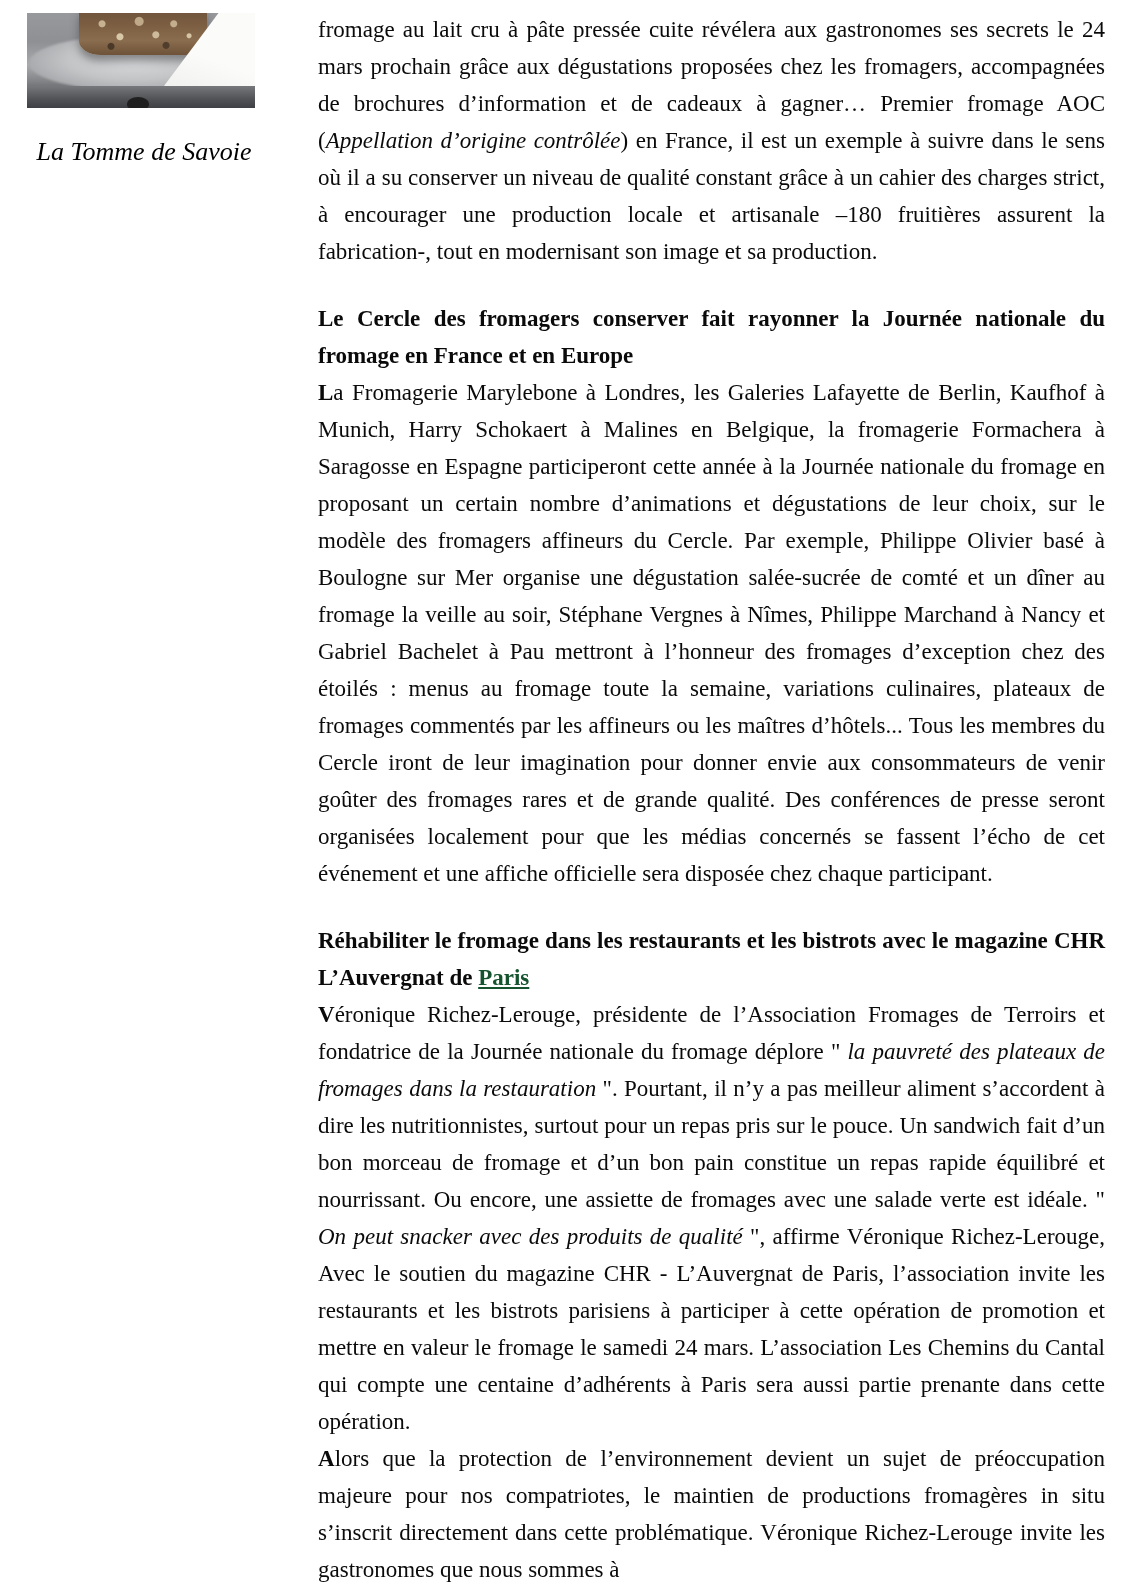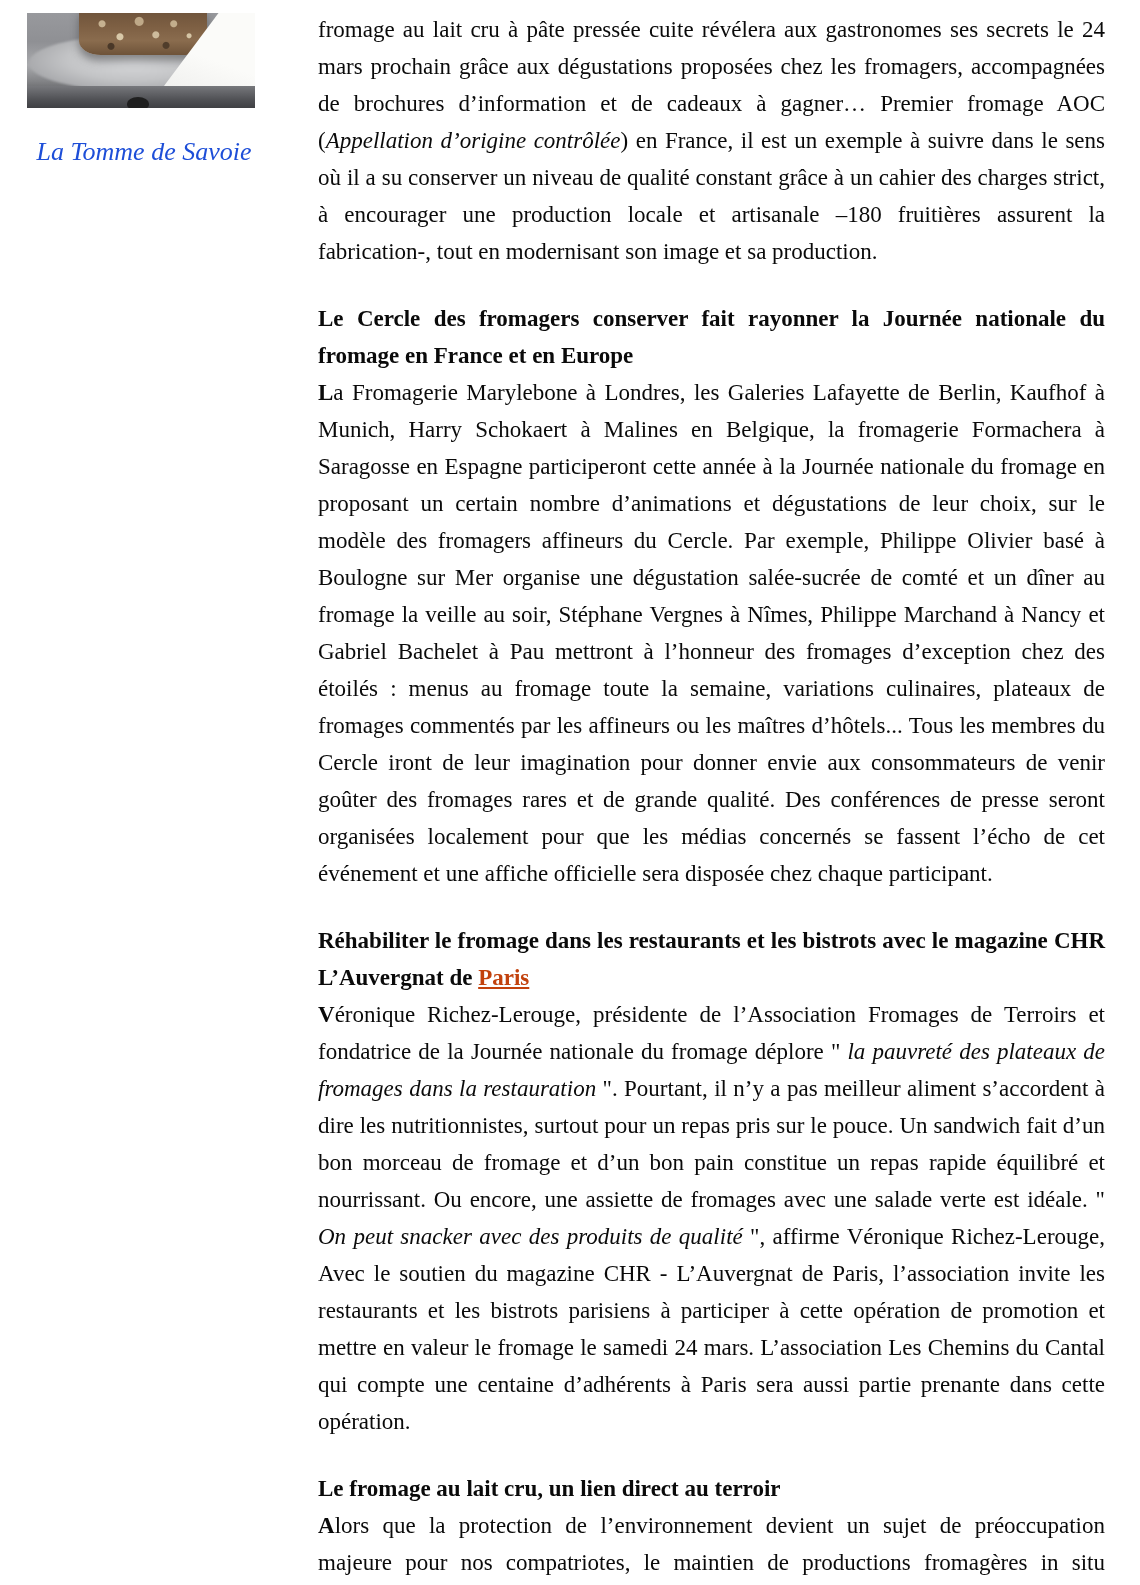--- a/index.html
+++ b/index.html
@@ -74,25 +74,24 @@
 <div class="page">
 
   <div class="photo" title="Tomme de Savoie cheese wheel on a grey plate">
     <div class="plate"></div>
     <div class="cheese"></div>
     <div class="wedge"></div>
     <div class="band"></div>
     <div class="crumb"></div>
   </div>
 
-  <div class="caption" style="color: #1d4ed8;">La Tomme de Savoie</div>
+  <div class="caption" style="color: #000000;">La Tomme de Savoie</div>
 
   <div class="article" style="color: rgb(10, 10, 10);">
       <div class="block paragraph"><span class="seg">fromage au lait cru à pâte pressée cuite révélera aux gastronomes ses secrets le 24 mars prochain grâce aux dégustations proposées chez les fromagers, accompagnées de brochures d’information et de cadeaux à gagner… Premier fromage AOC (</span><span class="seg seg-italic">Appellation d’origine contrôlée</span><span class="seg">) en France, il est un exemple à suivre dans le sens où il a su conserver un niveau de qualité constant grâce à un cahier des charges strict, à encourager une production locale et artisanale –180 fruitières assurent la fabrication-, tout en modernisant son image et sa production.</span></div>
       <div class="block heading"><span class="seg seg-bold">Le Cercle des fromagers conserver fait rayonner la Journée nationale du fromage en France et en Europe</span></div>
       <div class="block paragraph"><span class="seg seg-bold">L</span><span class="seg">a Fromagerie Marylebone à Londres, les Galeries Lafayette de Berlin, Kaufhof à Munich, Harry Schokaert à Malines en Belgique, la fromagerie Formachera à Saragosse en Espagne participeront cette année à la Journée nationale du fromage en proposant un certain nombre d’animations et dégustations de leur choix, sur le modèle des fromagers affineurs du Cercle. Par exemple, Philippe Olivier basé à Boulogne sur Mer organise une dégustation salée-sucrée de comté et un dîner au fromage la veille au soir, Stéphane Vergnes à Nîmes, Philippe Marchand à Nancy et Gabriel Bachelet à Pau mettront à l’honneur des fromages d’exception chez des étoilés : menus au fromage toute la semaine, variations culinaires, plateaux de fromages commentés par les affineurs ou les maîtres d’hôtels... Tous les membres du Cercle iront de leur imagination pour donner envie aux consommateurs de venir goûter des fromages rares et de grande qualité. Des conférences de presse seront organisées localement pour que les médias concernés se fassent l’écho de cet événement et une affiche officielle sera disposée chez chaque participant.</span></div>
-      <div class="block heading"><span class="seg seg-bold">Réhabiliter le fromage dans les restaurants et les bistrots avec le magazine CHR L’Auvergnat de </span><a href="#" class="seg seg-link" style="color: #c2410c;">Paris</a></div>
+      <div class="block heading"><span class="seg seg-bold">Réhabiliter le fromage dans les restaurants et les bistrots avec le magazine CHR L’Auvergnat de </span><a href="#" class="seg seg-link" style="color: #14532d;">Paris</a></div>
       <div class="block paragraph"><span class="seg seg-bold">V</span><span class="seg">éronique Richez-Lerouge, présidente de l’Association Fromages de Terroirs et fondatrice de la Journée nationale du fromage déplore " </span><span class="seg seg-italic">la pauvreté des plateaux de fromages dans la restauration</span><span class="seg"> ". Pourtant, il n’y a pas meilleur aliment s’accordent à dire les nutritionnistes, surtout pour un repas pris sur le pouce. Un sandwich fait d’un bon morceau de fromage et d’un bon pain constitue un repas rapide équilibré et nourrissant. Ou encore, une assiette de fromages avec une salade verte est idéale. " </span><span class="seg seg-italic">On peut snacker avec des produits de qualité</span><span class="seg"> ", affirme Véronique Richez-Lerouge, Avec le soutien du magazine CHR - L’Auvergnat de Paris, l’association invite les restaurants et les bistrots parisiens à participer à cette opération de promotion et mettre en valeur le fromage le samedi 24 mars. L’association Les Chemins du Cantal qui compte une centaine d’adhérents à Paris sera aussi partie prenante dans cette opération.</span></div>
-      <div class="block heading"><span class="seg seg-bold">Le fromage au lait cru, un lien direct au terroir</span></div>
       <div class="block paragraph"><span class="seg seg-bold">A</span><span class="seg">lors que la protection de l’environnement devient un sujet de préoccupation majeure pour nos compatriotes, le maintien de productions fromagères in situ s’inscrit directement dans cette problématique. Véronique Richez-Lerouge invite les gastronomes que nous sommes à</span></div>
     </div>
 
 </div>
 
 </body></html>

